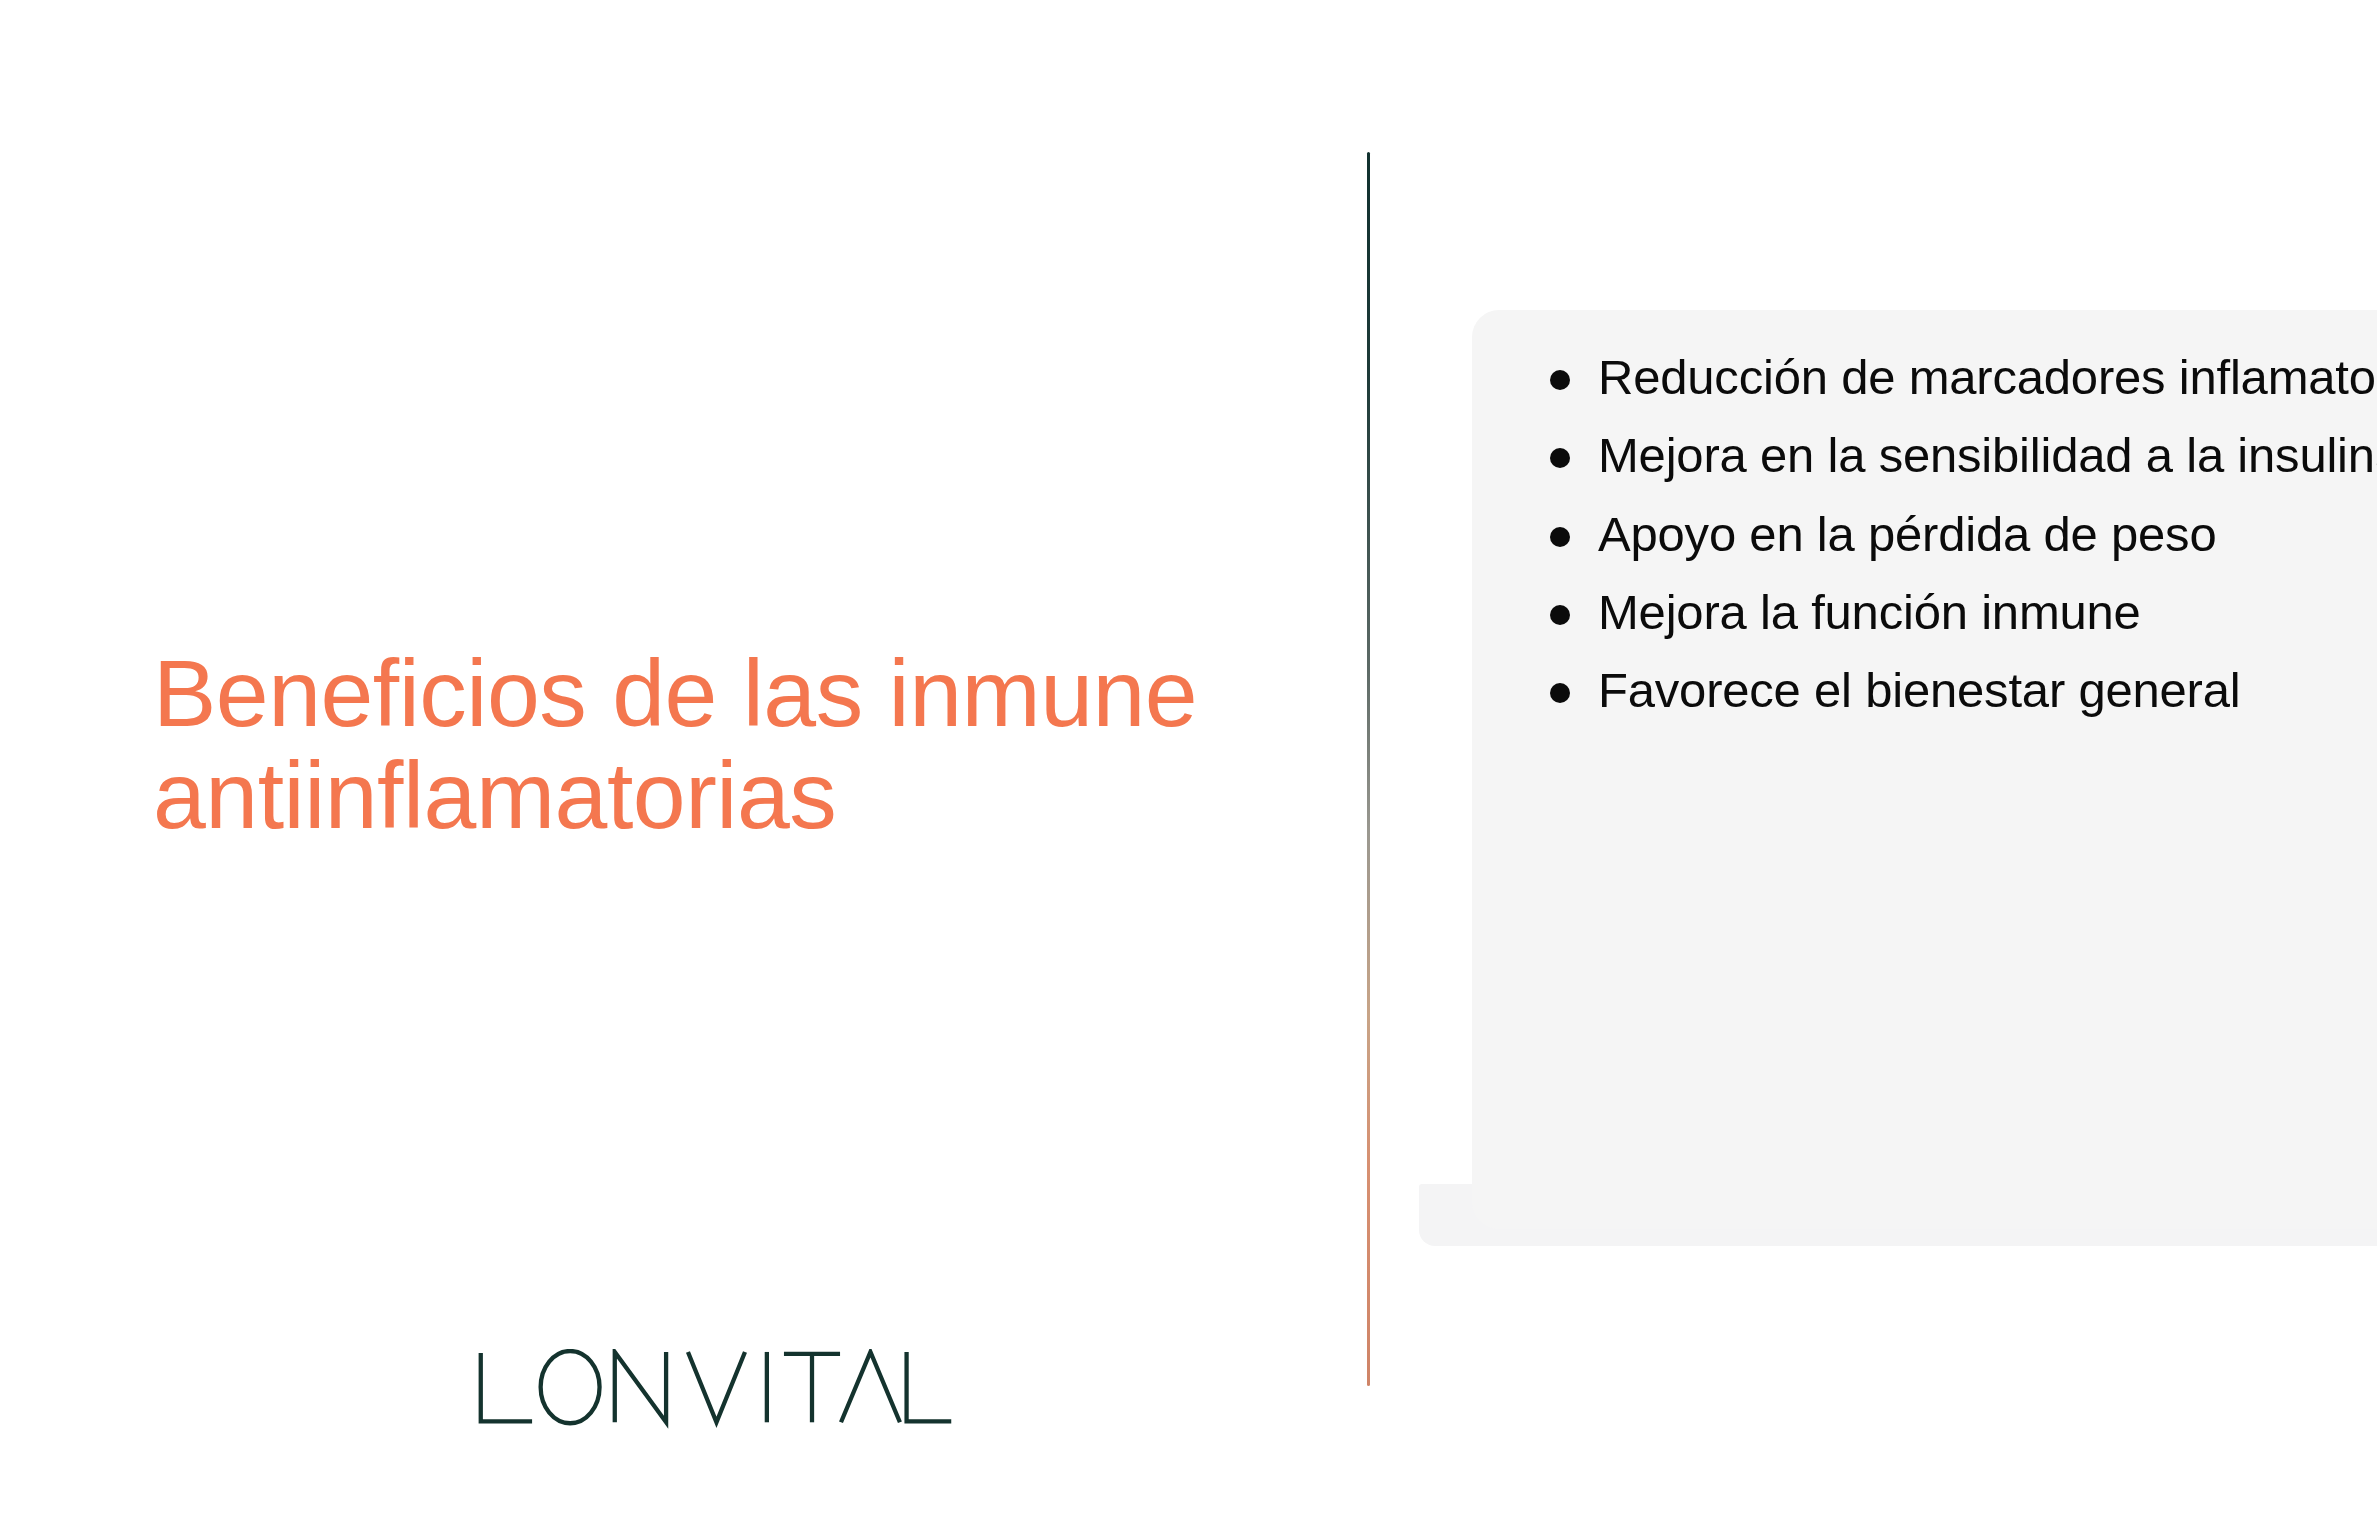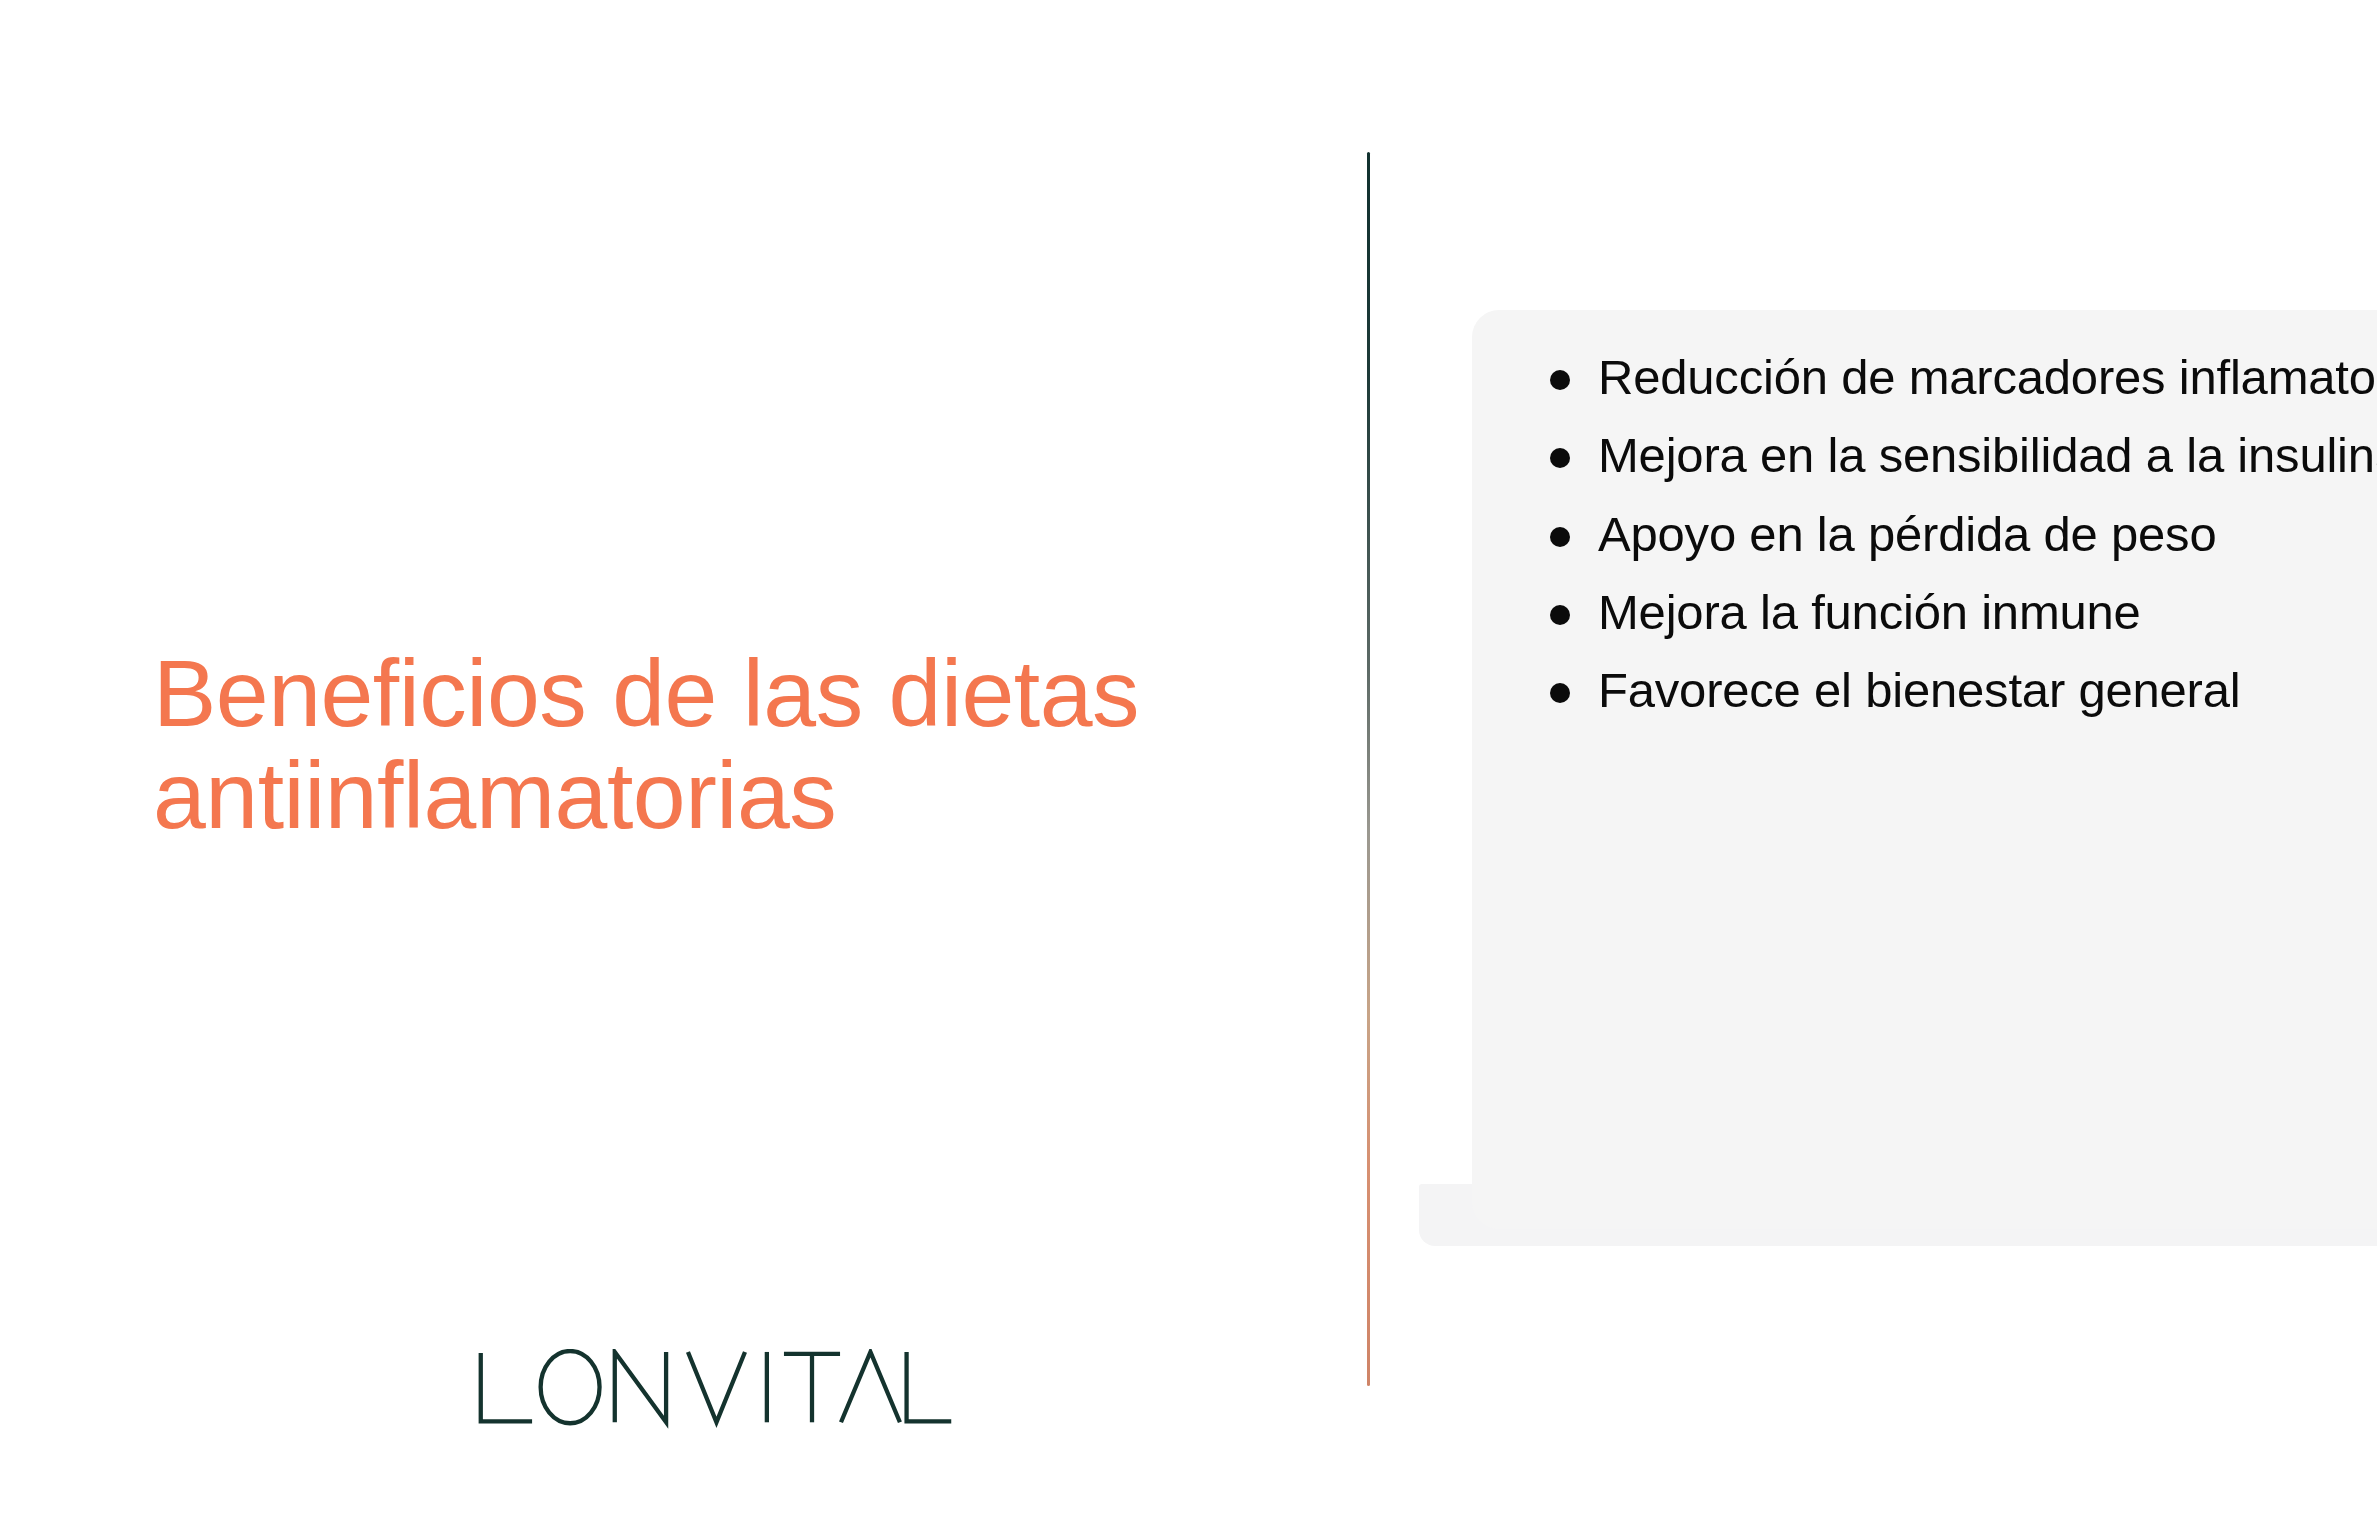--- a/index.html
+++ b/index.html
@@ -148,21 +148,21 @@
     display: block;
   }
 </style>
 </head>
 <body>
 
 <div class="slide">
 
   <div class="left-col">
 
-    <h1 class="page-title">Beneficios de las dietas antiinflamatorias</h1>
+    <h1 class="page-title">Beneficios de las inmune antiinflamatorias</h1>
 
     <div class="brand-logo">
       <svg viewBox="0 0 1010 170" xmlns="http://www.w3.org/2000/svg" aria-hidden="true">
         <g fill="none" stroke="#14332E" stroke-width="9" stroke-linecap="butt" stroke-linejoin="miter">
 
           <path d="M10 8 L10 152 L118 152"></path>
 
           <ellipse cx="198" cy="80" rx="62" ry="76"></ellipse>
 
           <path d="M292 154 L292 6 L400 154 L400 6"></path>

